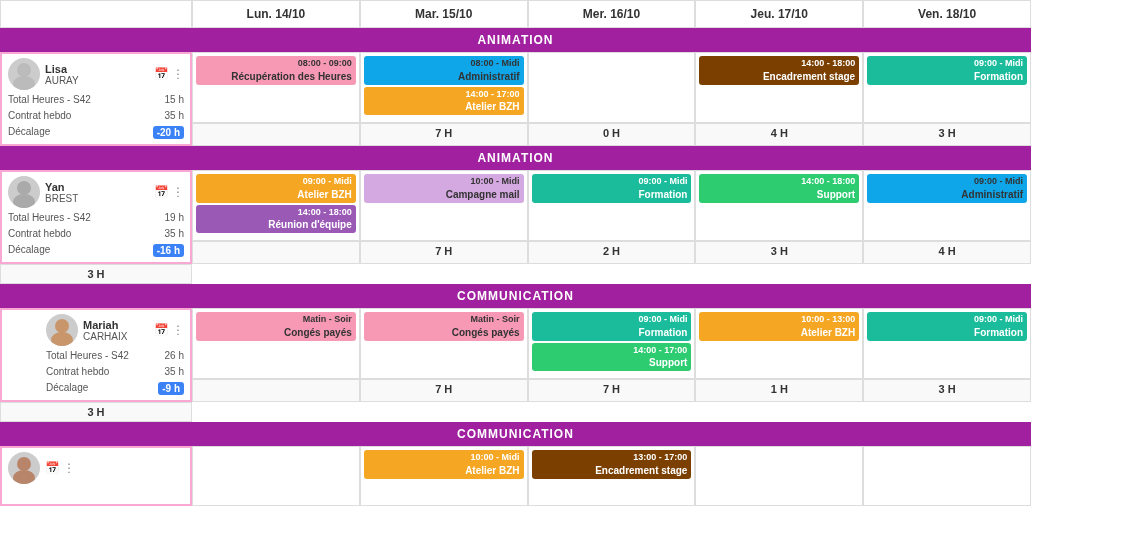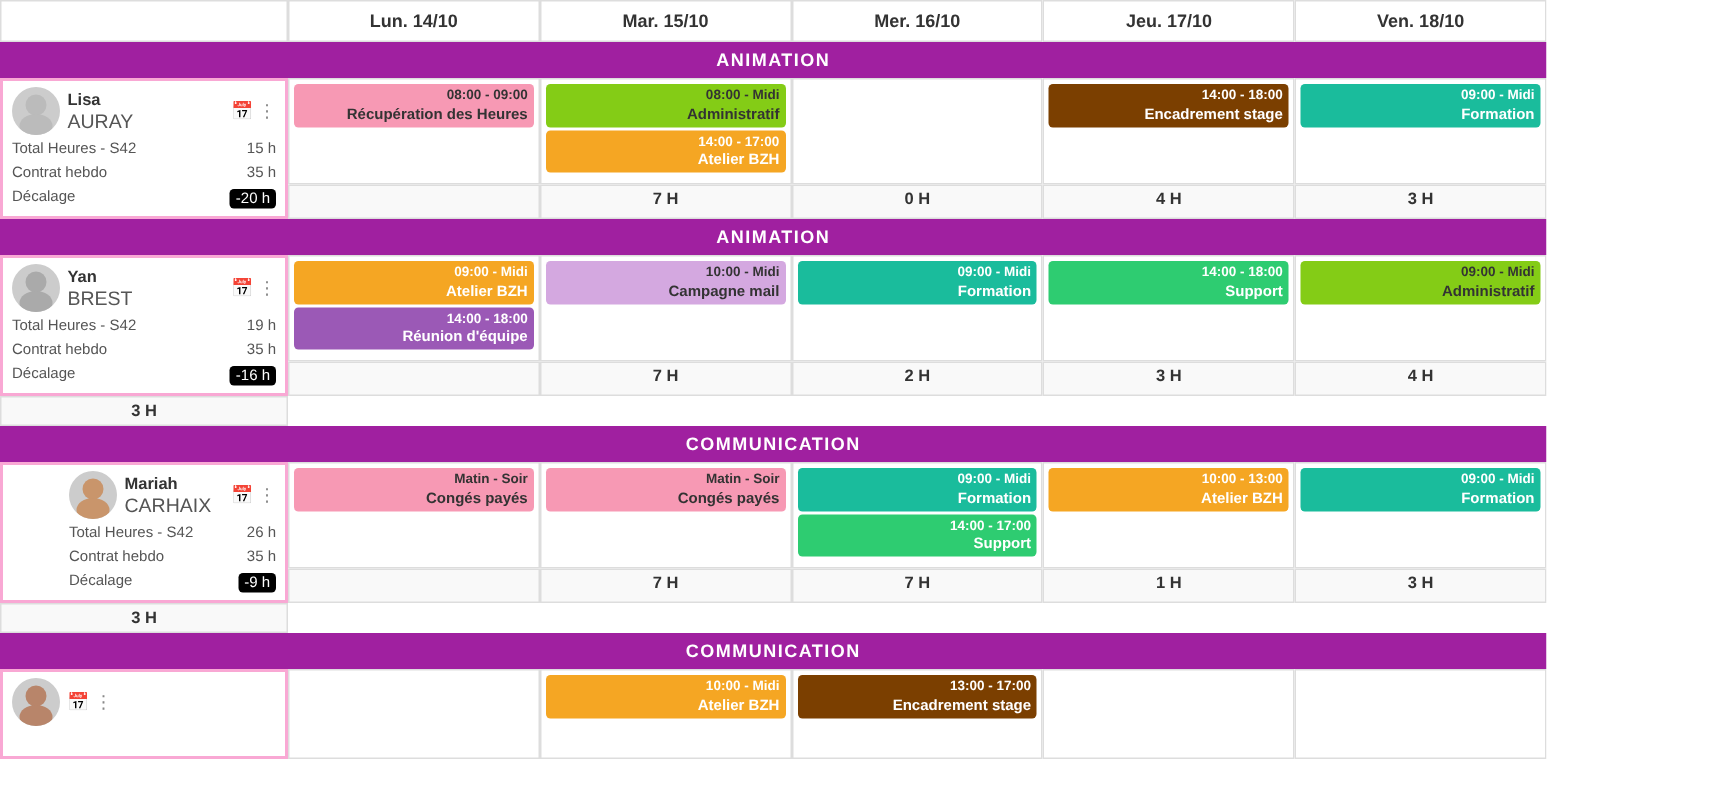--- a/index.html
+++ b/index.html
@@ -57,27 +57,27 @@
       overflow: hidden;
       flex-shrink: 0;
       display: flex;
       align-items: center;
       justify-content: center;
       font-size: 16px;
     }
 
     .person-info { flex: 1; }
     .person-name { font-weight: bold; font-size: 11px; color: #333; }
-    .person-dept { font-size: 13px; color: #555; }
+    .person-dept { font-size: 10px; color: #555; }
 
     .person-icons { display: flex; gap: 3px; align-items: center; }
     .icon-btn { color: #888; font-size: 12px; cursor: pointer; }
 
     .stats-row { display: flex; justify-content: space-between; padding: 1px 0; font-size: 10px; color: #555; }
-    .badge-negative { background: #000000; color: #fff; padding: 1px 4px; border-radius: 3px; font-size: 10px; font-weight: normal; margin-left: 20px; }
+    .badge-negative { background: #3b82f6; color: #fff; padding: 1px 4px; border-radius: 3px; font-size: 10px; font-weight: bold; margin-left: 20px; }
 
     
     .day-cell {
       border: 1px solid #ddd;
       padding: 3px;
       min-height: 60px;
       vertical-align: top;
       background: #fff;
       display: flex;
       flex-direction: column;
@@ -96,21 +96,21 @@
     .event-time { font-size: 9px; }
     .event-label { font-size: 10px; }
 
     .event-pink { background: #f799b4; color: #333; }
     .event-orange { background: #f5a623; color: #fff; }
     .event-purple { background: #9b59b6; color: #fff; }
     .event-green { background: #2ecc71; color: #fff; }
     .event-teal { background: #1abc9c; color: #fff; }
     .event-brown { background: #7b3f00; color: #fff; }
     .event-lavender { background: #d4a8e0; color: #333; }
-    .event-light-orange { background: #84cc16; color: #333; }
+    .event-light-orange { background: #0ea5e9; color: #333; }
 
     
     .hours-row {
       border: 1px solid #ddd;
       text-align: center;
       padding: 3px;
       font-weight: bold;
       font-size: 11px;
       color: #333;
       background: #f9f9f9;

